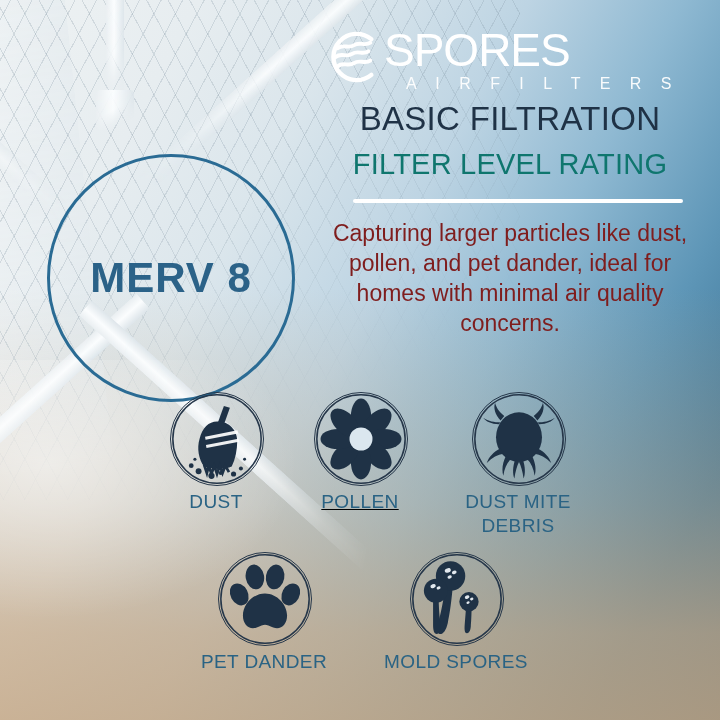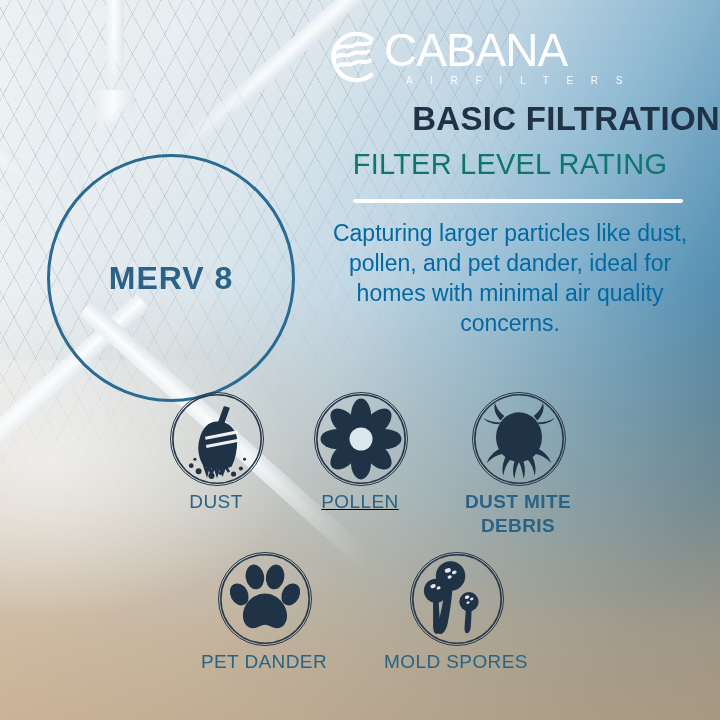--- a/index.html
+++ b/index.html
@@ -65,73 +65,73 @@
     background:radial-gradient(ellipse at 40% 40%, rgba(255,255,255,.55), rgba(255,255,255,0) 70%);
   }
 
   
   .merv-circle{
     position:absolute;left:47px;top:154px;width:242px;height:242px;
     border:3px solid #2a6b94;border-radius:50%;
     display:flex;align-items:center;justify-content:center;
   }
   .merv-text{
-    font-size:32px;font-weight:700;color:#2b6288;letter-spacing:1px;
+    font-size:42px;font-weight:700;color:#2b6288;letter-spacing:1px;
     white-space:nowrap;
   }
 
   
   .right{position:absolute;left:300px;top:0;width:420px;height:720px;}
   .logo-row{
     position:absolute;left:24px;top:28px;width:378px;height:58px;
     display:flex;align-items:flex-start;
   }
   .logo-mark{width:58px;height:54px;flex:0 0 58px;margin-top:2px;}
   .logo-word{margin-left:2px;}
   .brand{
     font-size:46px;line-height:44px;font-weight:400;color:#ffffff;
     letter-spacing:-1px;
   }
   .brand-sub{
-    font-size:10px;color:#ffffff;letter-spacing:7.5px;
+    font-size:16px;color:#ffffff;letter-spacing:7.5px;
     text-align:center;margin-top:3px;padding-left:22px;opacity:.95;
   }
   .headline{
-    position:absolute;left:0;top:100px;width:420px;text-align:right;
-    font-size:33px;font-weight:700;color:#1f3246;letter-spacing:.3px;
+    position:absolute;left:0;top:100px;width:420px;text-align:center;
+    font-size:33px;font-weight:400;color:#1f3246;letter-spacing:.3px;
   }
   .subhead{
     position:absolute;left:0;top:148px;width:420px;text-align:center;
     font-size:29px;font-weight:400;color:#0f766e;letter-spacing:.2px;
   }
   .rule{
     position:absolute;left:53px;top:199px;width:330px;height:4px;
     background:#ffffff;border-radius:2px;
   }
   .body-copy{
     position:absolute;left:18px;top:218px;width:384px;text-align:center;
-    font-size:23px;line-height:30px;color:#0369a1;
+    font-size:23px;line-height:30px;color:#7f1d1d;
   }
 
   
   .icon-cell{position:absolute;text-align:center;}
   .icon-circle{
     width:92px;height:92px;border:1.6px solid #26374a;border-radius:50%;
     margin:0 auto;display:block;
   }
   .icon-label{
     margin-top:4px;font-size:19px;color:#2a6384;letter-spacing:.4px;
     line-height:24px;white-space:pre-line;
   }
   .c-dust{left:170px;top:392px;width:92px;}
   .c-pollen{left:314px;top:392px;width:92px;text-decoration:underline;}
   .c-mite{left:472px;top:392px;width:92px;}
   .c-paw{left:218px;top:552px;width:92px;text-align:center;}
   .c-mold{left:410px;top:552px;width:92px;}
-  .c-mite .icon-label{width:150px;margin-left:-29px;font-weight:bold;}
+  .c-mite .icon-label{width:150px;margin-left:-29px;}
   .c-paw .icon-label{width:180px;margin-left:-44px;}
   .c-mold .icon-label{width:180px;margin-left:-44px;}
 </style>
 </head>
 <body>
 
 <div id="stage">
 
   <div class="bg-base"></div>
   <div class="filter-edge"></div>
@@ -151,21 +151,21 @@
   <div class="right">
 
     <div class="logo-row">
       <svg class="logo-mark" viewBox="0 0 60 56">
         <path d="M49 9.5A24 24 0 1 0 49 46.5" fill="none" stroke="#ffffff" stroke-width="4.6" stroke-linecap="round"></path>
         <path d="M14 19c6-5 11 1 17-3.2s11 1.4 17-2.6" fill="none" stroke="#ffffff" stroke-width="4" stroke-linecap="round"></path>
         <path d="M12 28c6-5 11 1 17-3.2s11 1.4 17-2.6" fill="none" stroke="#ffffff" stroke-width="4" stroke-linecap="round"></path>
         <path d="M14 37.5c6-5 11 1 17-3.2s11 1.4 17-2.6" fill="none" stroke="#ffffff" stroke-width="4" stroke-linecap="round"></path>
       </svg>
       <div class="logo-word">
-        <div class="brand">CABANA</div>
+        <div class="brand">SPORES</div>
         <div class="brand-sub">A I R   F I L T E R S</div>
       </div>
     </div>
 
     <div class="headline">BASIC FILTRATION</div>
     <div class="subhead">FILTER LEVEL RATING</div>
     <div class="rule"></div>
     <div class="body-copy">Capturing larger particles like dust, pollen, and pet dander, ideal for homes with minimal air quality concerns.</div>
   </div>
 

